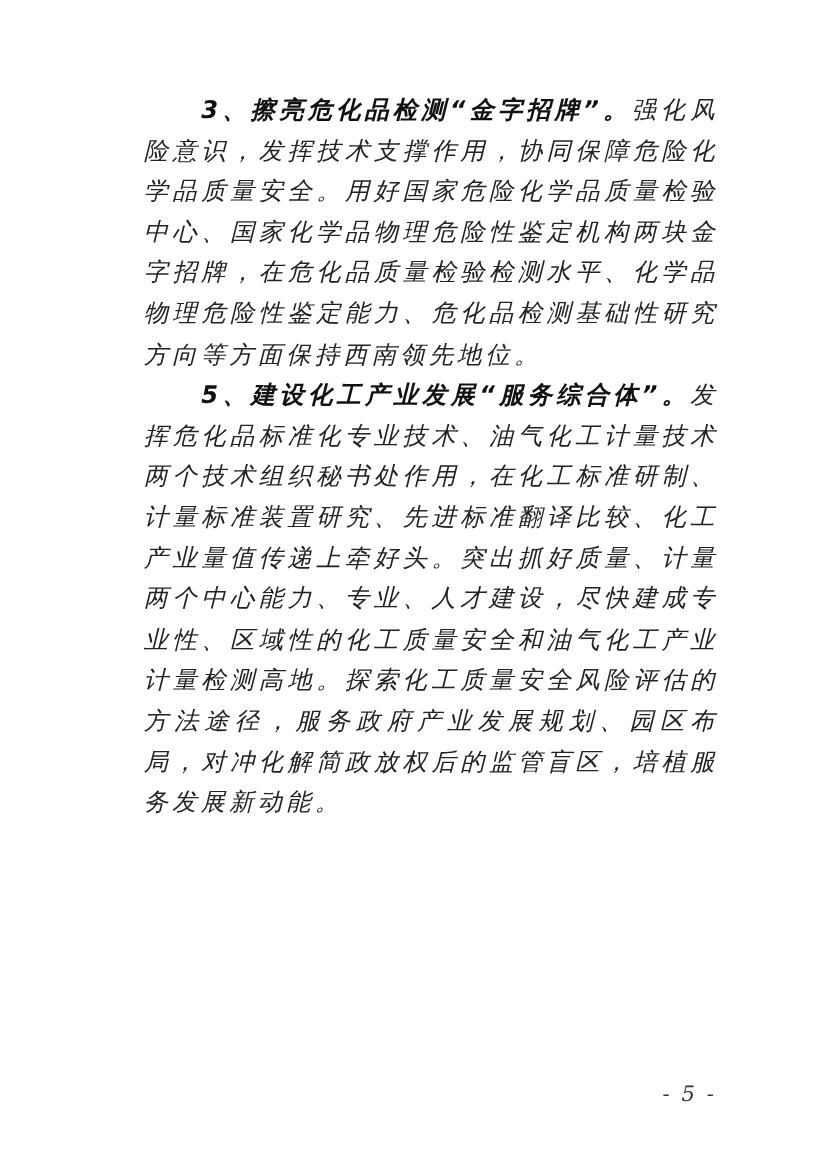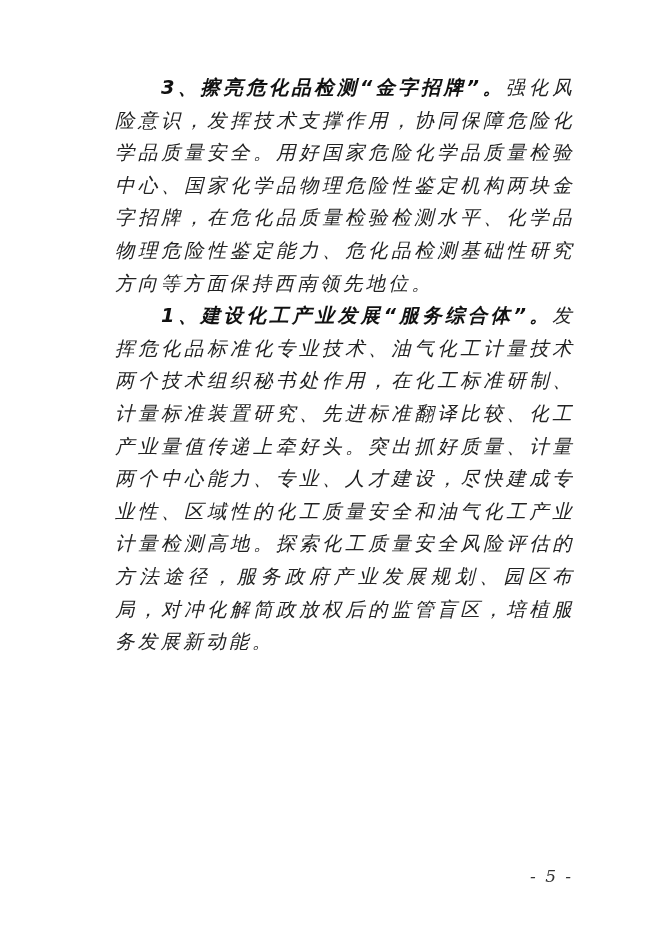--- a/index.html
+++ b/index.html
@@ -19,16 +19,16 @@
     font-family: "DejaVu Serif", "Liberation Serif", serif;
     font-size: 17px; color: #333; letter-spacing: 2px;
   }
 </style>
 </head>
 <body>
 
 <div class="page">
   <div class="content">
     <p class="para"><span class="heading">3、擦亮危化品检测“金字招牌”。</span><span>强化风险意识，发挥技术支撑作用，协同保障危险化学品质量安全。用好国家危险化学品质量检验中心、国家化学品物理危险性鉴定机构两块金字招牌，在危化品质量检验检测水平、化学品物理危险性鉴定能力、危化品检测基础性研究方向等方面保持西南领先地位。</span></p>
-    <p class="para"><span class="heading">1、建设化工产业发展“服务综合体”。</span><span>发挥危化品标准化专业技术、油气化工计量技术两个技术组织秘书处作用，在化工标准研制、计量标准装置研究、先进标准翻译比较、化工产业量值传递上牵好头。突出抓好质量、计量两个中心能力、专业、人才建设，尽快建成专业性、区域性的化工质量安全和油气化工产业计量检测高地。探索化工质量安全风险评估的方法途径，服务政府产业发展规划、园区布局，对冲化解简政放权后的监管盲区，培植服务发展新动能。</span></p>
+    <p class="para"><span class="heading">5、建设化工产业发展“服务综合体”。</span><span>发挥危化品标准化专业技术、油气化工计量技术两个技术组织秘书处作用，在化工标准研制、计量标准装置研究、先进标准翻译比较、化工产业量值传递上牵好头。突出抓好质量、计量两个中心能力、专业、人才建设，尽快建成专业性、区域性的化工质量安全和油气化工产业计量检测高地。探索化工质量安全风险评估的方法途径，服务政府产业发展规划、园区布局，对冲化解简政放权后的监管盲区，培植服务发展新动能。</span></p>
   </div>
   <div class="page-number">- 5 -</div>
 </div>
 
 </body></html>

